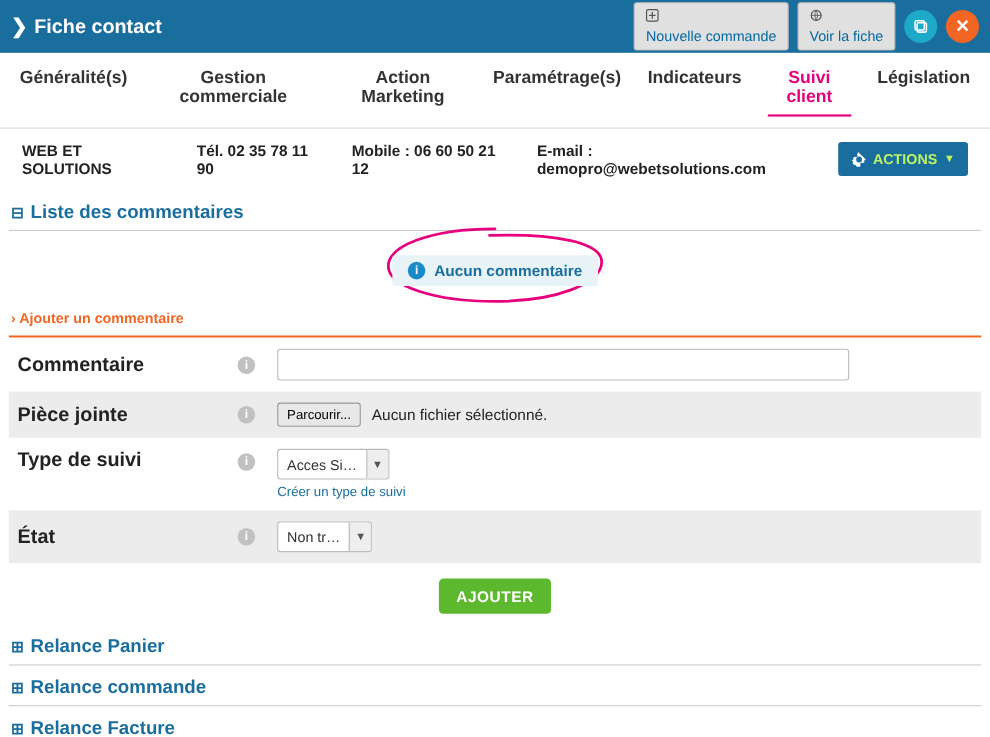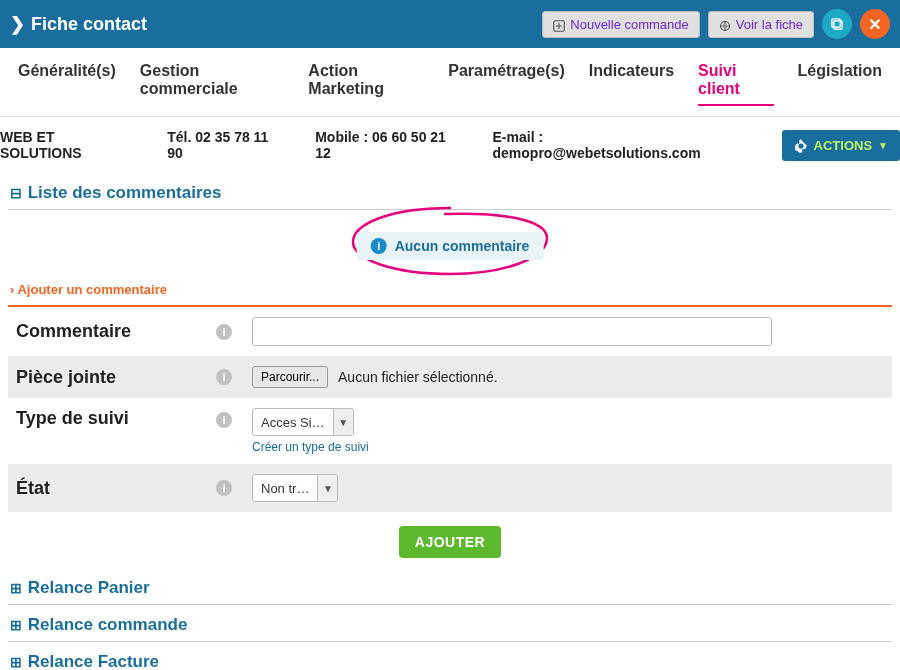--- a/index.html
+++ b/index.html
@@ -17,51 +17,52 @@
   .top-header-left .title { color: #fff; font-weight: 700; font-size: 18px; }
   .chevron-right { color: #fff; font-size: 18px; font-weight: bold; }
   .top-header-right { display: flex; align-items: center; gap: 8px; }
   
   .btn-gray {
     background: #e0e0e0;
     border: 1px solid #bbb;
     border-radius: 3px;
     padding: 5px 10px;
     font-size: 13px;
-    color: #6d28d9;
+    color: #0369a1;
     display: inline-flex;
-    align-items: flex-end;
+    align-items: flex-start;
     gap: 5px;
     cursor: pointer;
+    flex-direction: column;
   }
   
   .circle-btn {
     width: 30px; height: 30px; border-radius: 50%;
     display: inline-flex; align-items: center; justify-content: center;
     cursor: pointer; color: #fff; font-size: 16px;
   }
   .circle-teal { background: #1fa9c9; }
   .circle-orange { background: #f26522; font-weight: bold; }
   
   .tab-bar {
     display: flex;
     gap: 24px;
     padding: 14px 18px 10px;
     font-size: 16px;
     font-weight: 700;
     color: #333;
     border-bottom: 1px solid #ddd;
   }
-  .tab-bar .tab { cursor: pointer; padding-bottom: 6px; }
+  .tab-bar .tab { cursor: pointer; padding-bottom: 6px; text-align: center; }
   .tab-bar .tab.active { color: #e6007e; border-bottom: 2px solid #e6007e; }
   
   .info-row {
     display: flex;
-    align-items: flex-end;
-    padding: 12px 0;
+    align-items: flex-start;
+    padding: 12px 20px;
     gap: 28px;
     font-size: 14px;
     font-weight: 700;
     color: #222;
   }
   .info-company { font-weight: 800; }
   
   .actions-btn {
     margin-left: auto;
     background: #1a6e9e;

